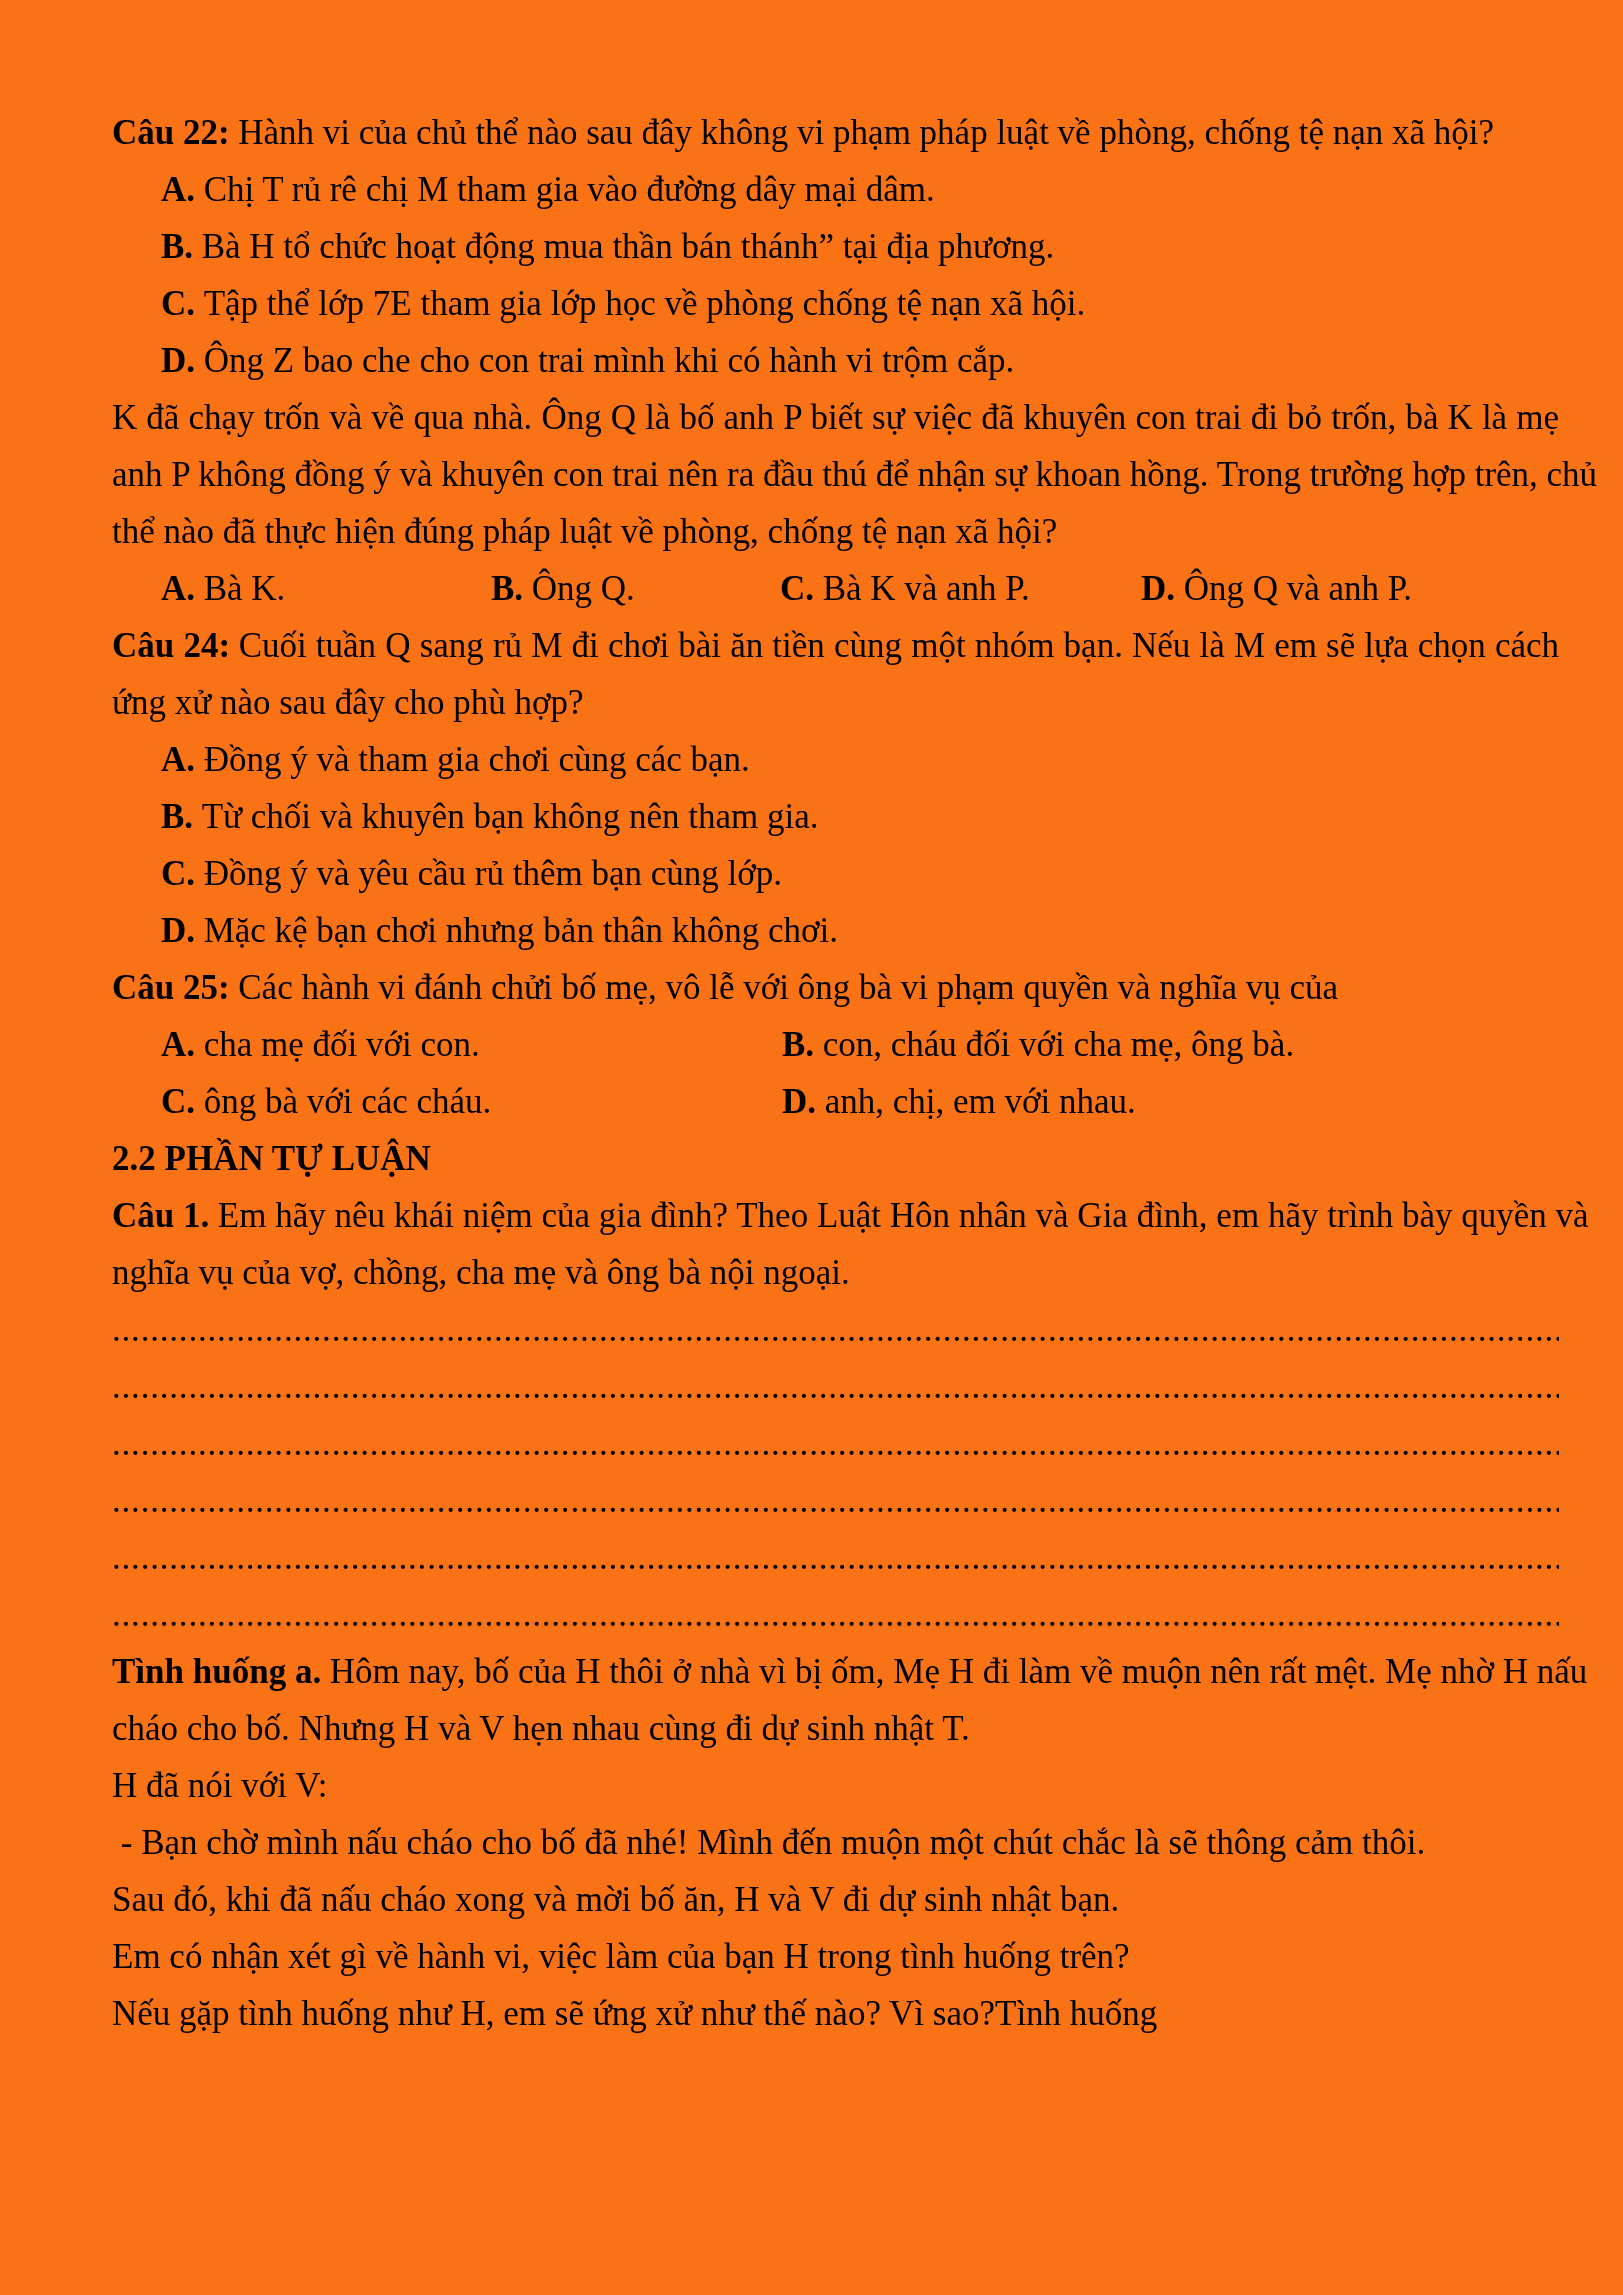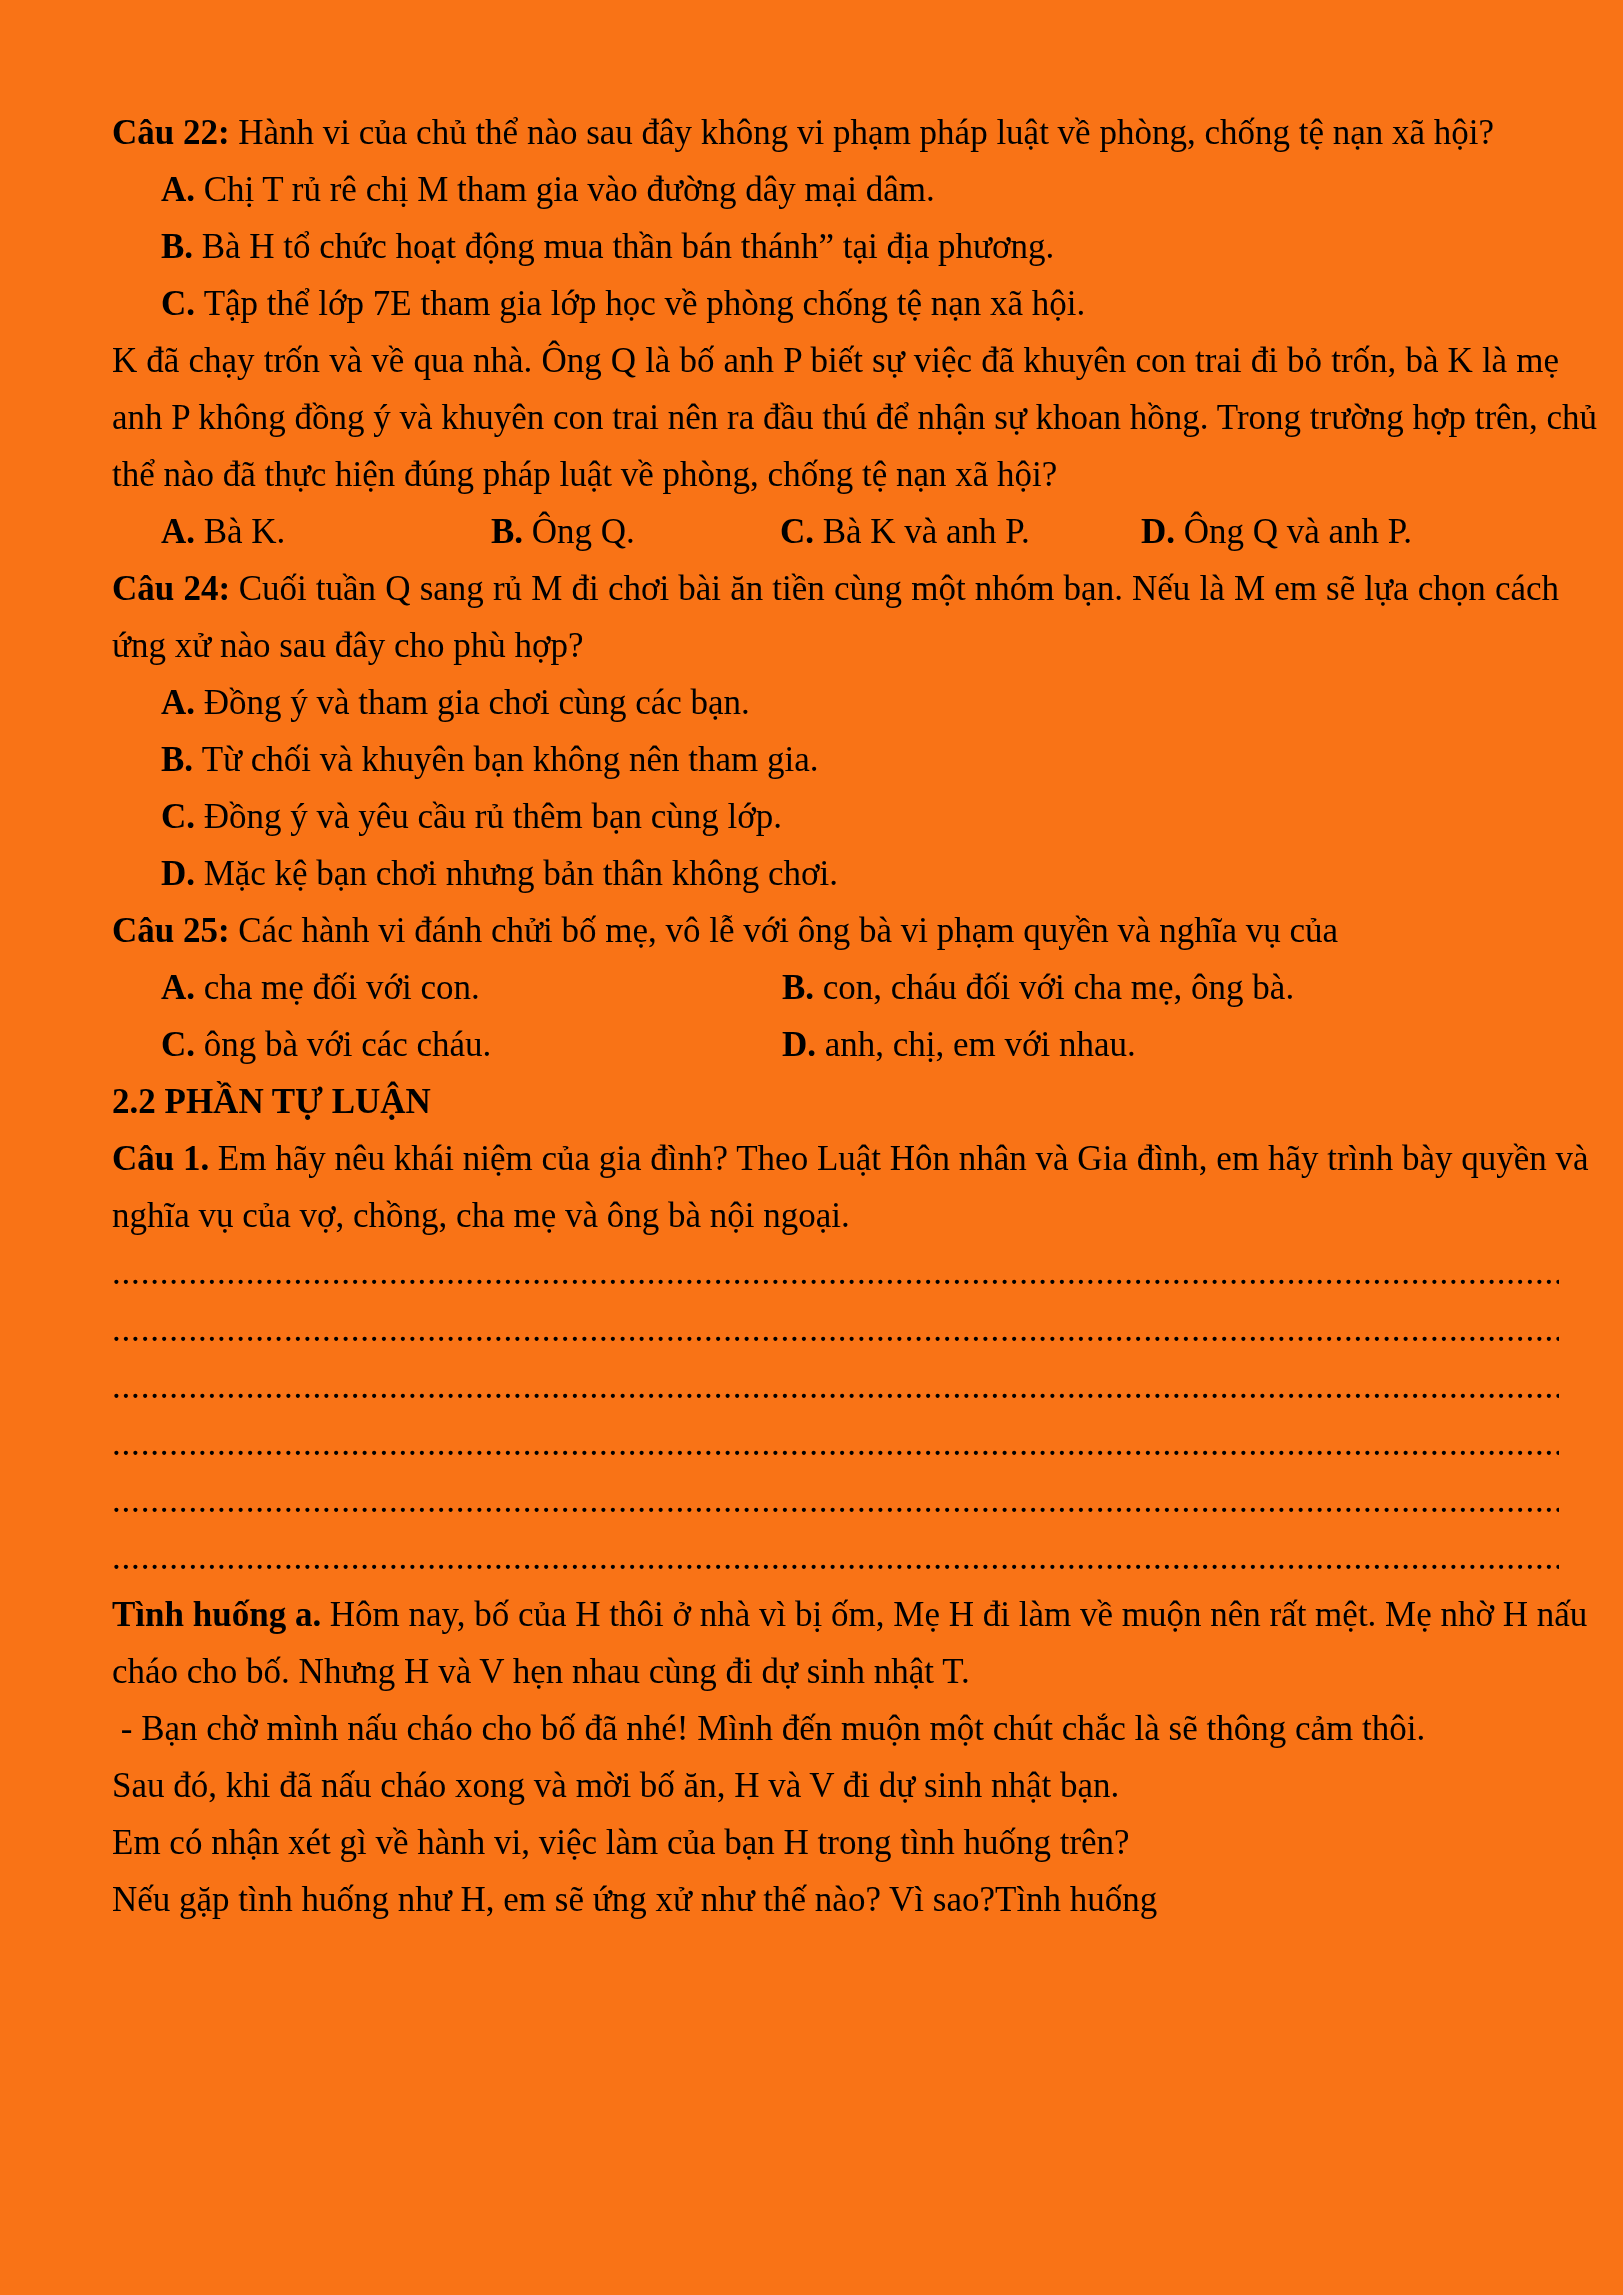--- a/index.html
+++ b/index.html
@@ -47,20 +47,21 @@
 </head>
 <body>
 
 <div class="page">
   <div class="content">
 
     <div class="line"><b class="lbl">Câu 22:</b><span>Hành vi của chủ thể nào sau đây không vi phạm pháp luật về phòng, chống tệ nạn xã hội?</span></div>
     <div class="line opt"><b class="lbl">A.</b><span>Chị T rủ rê chị M tham gia vào đường dây mại dâm.</span></div>
     <div class="line opt"><b class="lbl">B.</b><span>Bà H tổ chức hoạt động mua thần bán thánh” tại địa phương.</span></div>
     <div class="line opt"><b class="lbl">C.</b><span>Tập thể lớp 7E tham gia lớp học về phòng chống tệ nạn xã hội.</span></div>
+    <div class="line opt"><b class="lbl">D.</b><span>Ông Z bao che cho con trai mình khi có hành vi trộm cắp.</span></div>
 
     <div class="line j">K đã chạy trốn và về qua nhà. Ông Q là bố anh P biết sự việc đã khuyên con trai đi bỏ trốn, bà K là mẹ</div>
     <div class="line j">anh P không đồng ý và khuyên con trai nên ra đầu thú để nhận sự khoan hồng. Trong trường hợp trên, chủ</div>
     <div class="line">thể nào đã thực hiện đúng pháp luật về phòng, chống tệ nạn xã hội?</div>
     <div class="line row">
       <span class="c0"><b class="lbl">A.</b><span>Bà K.</span></span>
       <span class="c1"><b class="lbl">B.</b><span>Ông Q.</span></span>
       <span class="c2"><b class="lbl">C.</b><span>Bà K và anh P.</span></span>
       <span class="c3"><b class="lbl">D.</b><span>Ông Q và anh P.</span></span>
     </div>
@@ -89,20 +90,21 @@
 
     <div class="line dots">........................................................................................................................................................</div>
     <div class="line dots">........................................................................................................................................................</div>
     <div class="line dots">........................................................................................................................................................</div>
     <div class="line dots">........................................................................................................................................................</div>
     <div class="line dots">........................................................................................................................................................</div>
     <div class="line dots">........................................................................................................................................................</div>
 
     <div class="line j"><b class="lbl">Tình huống a.</b><span>Hôm nay, bố của H thôi ở nhà vì bị ốm, Mẹ H đi làm về muộn nên rất mệt. Mẹ nhờ H nấu</span></div>
     <div class="line">cháo cho bố. Nhưng H và V hẹn nhau cùng đi dự sinh nhật T.</div>
+    <div class="line">H đã nói với V:</div>
     <div class="line">&nbsp;- Bạn chờ mình nấu cháo cho bố đã nhé! Mình đến muộn một chút chắc là sẽ thông cảm thôi.</div>
     <div class="line">Sau đó, khi đã nấu cháo xong và mời bố ăn, H và V đi dự sinh nhật bạn.</div>
     <div class="line">Em có nhận xét gì về hành vi, việc làm của bạn H trong tình huống trên?</div>
     <div class="line">Nếu gặp tình huống như H, em sẽ ứng xử như thế nào? Vì sao?Tình huống</div>
 
   </div>
 </div>
 
 
 </body></html>

